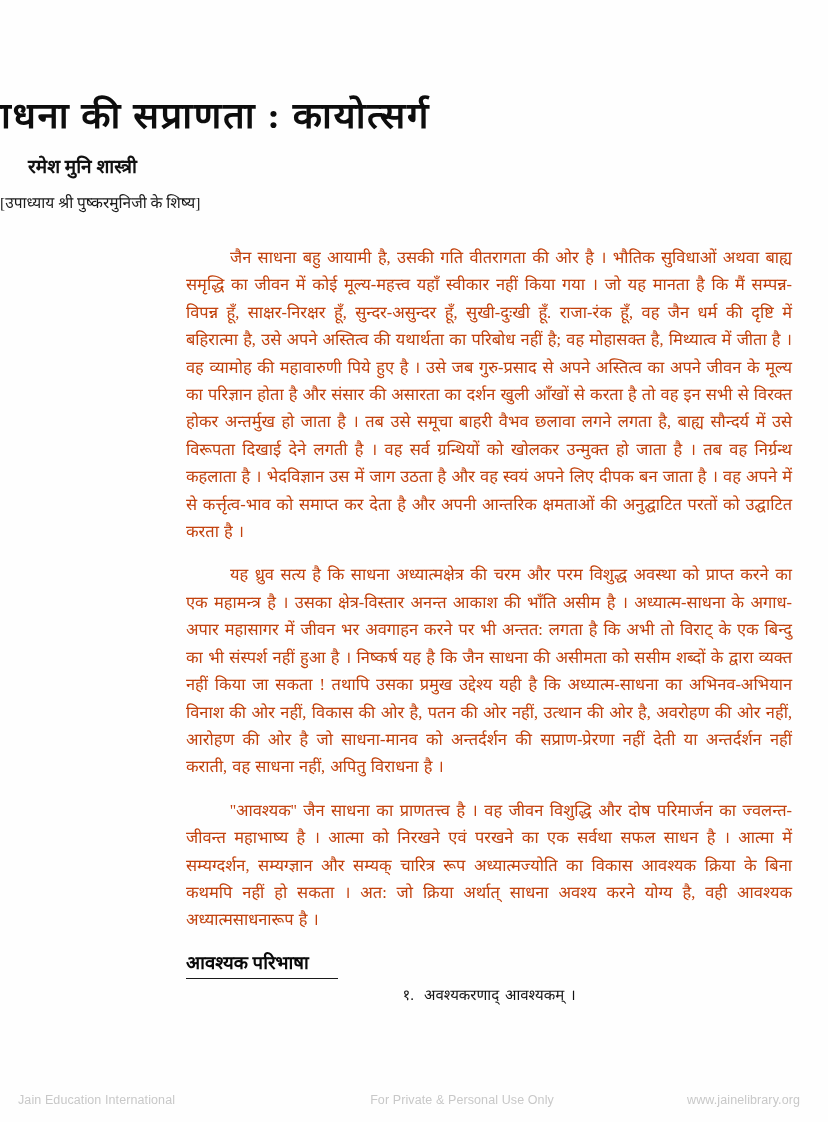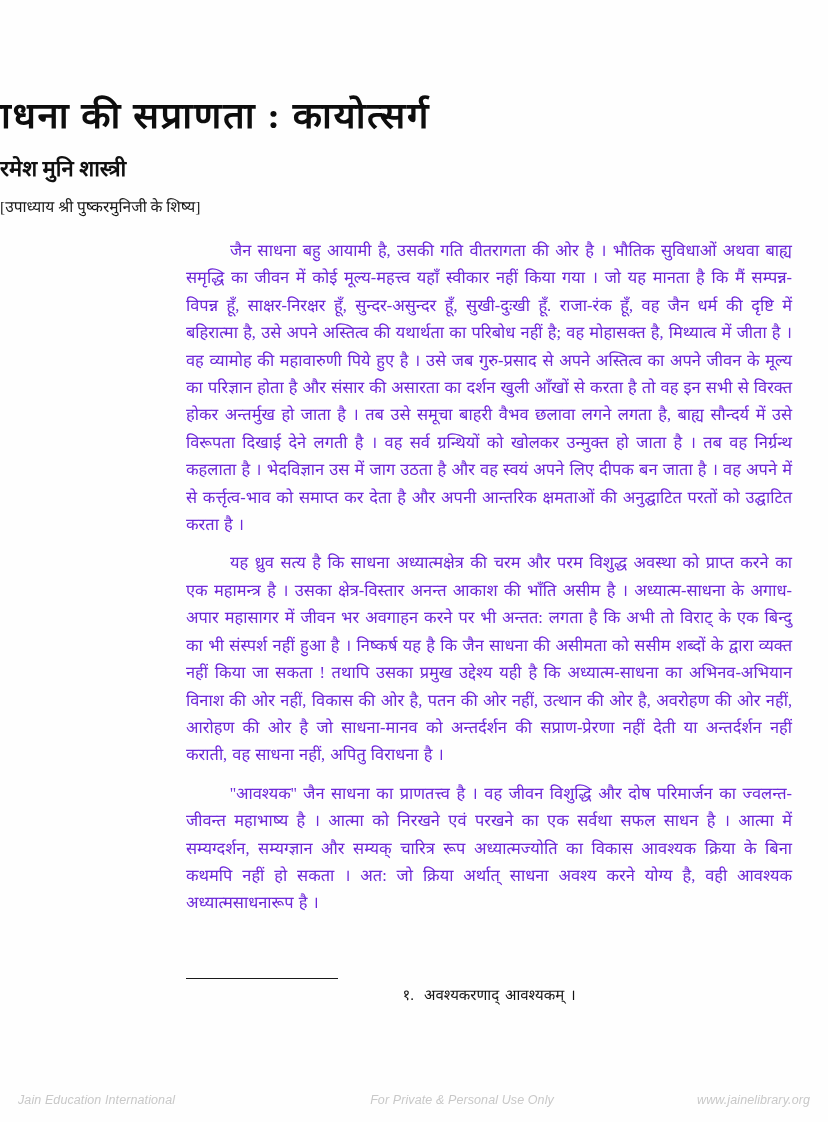--- a/index.html
+++ b/index.html
@@ -36,25 +36,26 @@
     font-weight: 700;
     letter-spacing: 1.5px;
     color: #0d0d0d;
     line-height: 1.15;
     margin: 0;
     transform: scaleX(1.06);
   }
 
   .doc-author {
     font-family: "Liberation Serif", "DejaVu Serif", serif;
-    font-size: 22px;
+    font-size: 19px;
     font-weight: 700;
     color: #111111;
     margin-top: 19px;
     line-height: 1.2;
+    margin-left: 28px;
   }
 
   .doc-subtitle {
     font-family: "Liberation Serif", "DejaVu Serif", serif;
     font-size: 15.5px;
     font-weight: 400;
     color: #1a1a1a;
     margin-top: 15px;
     line-height: 1.2;
   }
@@ -63,25 +64,25 @@
   .body-col {
     position: absolute;
     top: 228px;
     left: 186px;
     width: 606px;
   }
 
   .para {
     font-family: "Liberation Serif", "DejaVu Serif", serif;
     font-size: 16.4px;
-    color: #6d28d9;
+    color: #c2410c;
     text-align: justify;
     text-align-last: left;
     line-height: 27.4px;
-    margin: 9px 0 11px 0;
+    margin: 16px 0 11px 0;
     text-indent: 44px;
     word-spacing: 1px;
   }
 
   .section-heading {
     font-family: "Liberation Serif", "DejaVu Serif", serif;
     font-size: 18.5px;
     font-weight: 700;
     color: #080808;
     margin: 18px 0 8px 0;
@@ -128,35 +129,34 @@
     left: 0;
     right: 0;
     top: 1089px;
     height: 22px;
     display: flex;
     align-items: center;
     font-family: "Liberation Sans", sans-serif;
     font-size: 12.5px;
     color: #c8c8c8;
     letter-spacing: 0.1px;
-    font-style: italic;
   }
   .scan-footer .fl {
     position: absolute;
     left: 18px;
   }
   .scan-footer .fc {
     position: absolute;
     left: 50%;
     transform: translateX(-50%);
     margin-left: 48px;
   }
   .scan-footer .fr {
     position: absolute;
-    right: 18px;
+    right: 28px;
   }
 </style>
 </head>
 <body>
 
 <div class="page">
 
   <div class="title-block">
     <div class="doc-title">साधना की सप्राणता : कायोत्सर्ग</div>
     <div class="doc-author">रमेश मुनि शास्त्री</div>
@@ -164,20 +164,21 @@
   </div>
 
   <div class="body-col">
 
     <p class="para">जैन साधना बहु आयामी है, उसकी गति वीतरागता की ओर है । भौतिक सुविधाओं अथवा बाह्य समृद्धि का जीवन में कोई मूल्य-महत्त्व यहाँ स्वीकार नहीं किया गया । जो यह मानता है कि मैं सम्पन्न-विपन्न हूँ, साक्षर-निरक्षर हूँ, सुन्दर-असुन्दर हूँ, सुखी-दुःखी हूँ. राजा-रंक हूँ, वह जैन धर्म की दृष्टि में बहिरात्मा है, उसे अपने अस्तित्व की यथार्थता का परिबोध नहीं है; वह मोहासक्त है, मिथ्यात्व में जीता है । वह व्यामोह की महावारुणी पिये हुए है । उसे जब गुरु-प्रसाद से अपने अस्तित्व का अपने जीवन के मूल्य का परिज्ञान होता है और संसार की असारता का दर्शन खुली आँखों से करता है तो वह इन सभी से विरक्त होकर अन्तर्मुख हो जाता है । तब उसे समूचा बाहरी वैभव छलावा लगने लगता है, बाह्य सौन्दर्य में उसे विरूपता दिखाई देने लगती है । वह सर्व ग्रन्थियों को खोलकर उन्मुक्त हो जाता है । तब वह निर्ग्रन्थ कहलाता है । भेदविज्ञान उस में जाग उठता है और वह स्वयं अपने लिए दीपक बन जाता है । वह अपने में से कर्त्तृत्व-भाव को समाप्त कर देता है और अपनी आन्तरिक क्षमताओं की अनुद्घाटित परतों को उद्घाटित करता है ।</p>
 
     <p class="para">यह ध्रुव सत्य है कि साधना अध्यात्मक्षेत्र की चरम और परम विशुद्ध अवस्था को प्राप्त करने का एक महामन्त्र है । उसका क्षेत्र-विस्तार अनन्त आकाश की भाँति असीम है । अध्यात्म-साधना के अगाध-अपार महासागर में जीवन भर अवगाहन करने पर भी अन्तत: लगता है कि अभी तो विराट् के एक बिन्दु का भी संस्पर्श नहीं हुआ है । निष्कर्ष यह है कि जैन साधना की असीमता को ससीम शब्दों के द्वारा व्यक्त नहीं किया जा सकता ! तथापि उसका प्रमुख उद्देश्य यही है कि अध्यात्म-साधना का अभिनव-अभियान विनाश की ओर नहीं, विकास की ओर है, पतन की ओर नहीं, उत्थान की ओर है, अवरोहण की ओर नहीं, आरोहण की ओर है जो साधना-मानव को अन्तर्दर्शन की सप्राण-प्रेरणा नहीं देती या अन्तर्दर्शन नहीं कराती, वह साधना नहीं, अपितु विराधना है ।</p>
 
     <p class="para">''आवश्यक'' जैन साधना का प्राणतत्त्व है । वह जीवन विशुद्धि और दोष परिमार्जन का ज्वलन्त-जीवन्त महाभाष्य है । आत्मा को निरखने एवं परखने का एक सर्वथा सफल साधन है । आत्मा में सम्यग्दर्शन, सम्यग्ज्ञान और सम्यक् चारित्र रूप अध्यात्मज्योति का विकास आवश्यक क्रिया के बिना कथमपि नहीं हो सकता । अत: जो क्रिया अर्थात् साधना अवश्य करने योग्य है, वही आवश्यक अध्यात्मसाधनारूप है ।</p>
 
+    <h2 class="section-heading">आवश्यक परिभाषा</h2>
 
 
   </div>
 
   <div class="footnote-area">
     <div class="footnote-rule"></div>
     <div class="footnote-text">
       <span class="footnote-num">१.</span><span>अवश्यकरणाद् आवश्यकम् ।</span>
     </div>
   </div>

